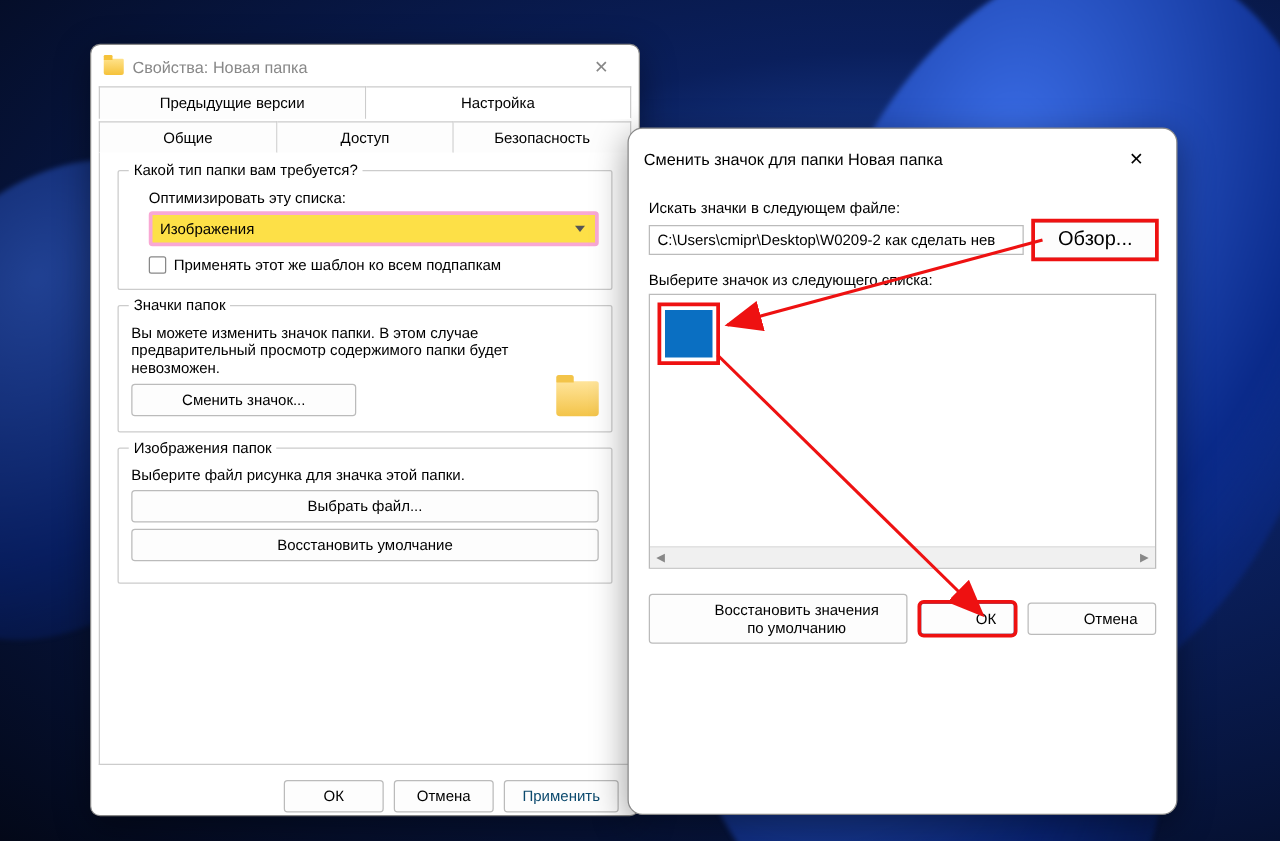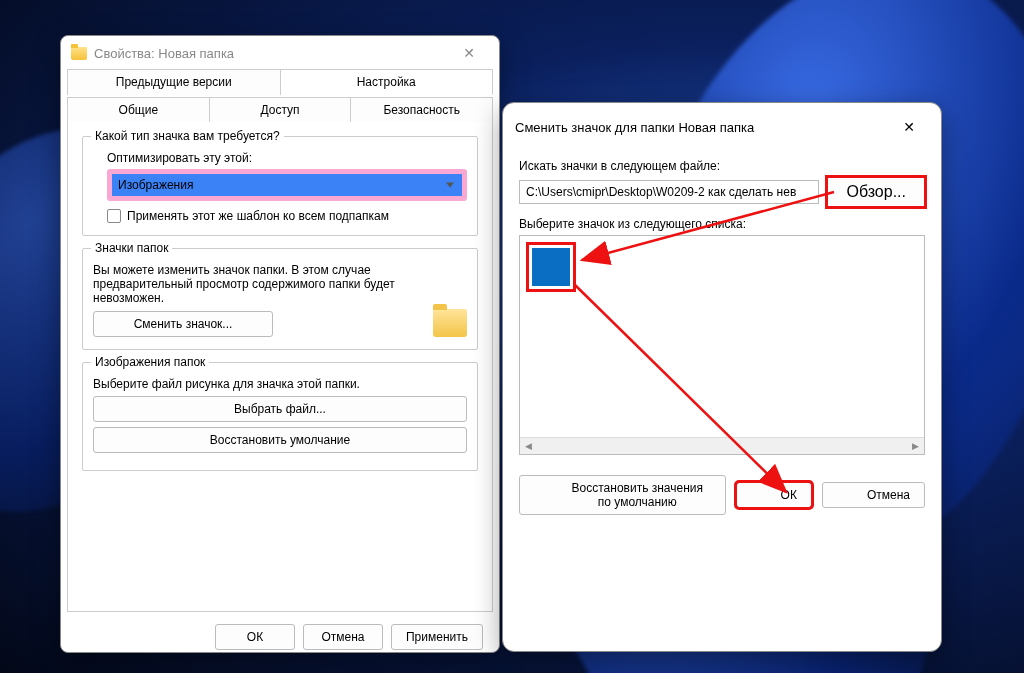--- a/index.html
+++ b/index.html
@@ -24,50 +24,50 @@
 .window {
   position: absolute;
   background: #fff;
   border: 1px solid #888;
   border-radius: 8px;
   box-shadow: 0 8px 28px rgba(0,0,0,0.4);
   font-size: 12px;
 }
 
 
-.props { left: 60px; top: 35px; width: 440px; height: 618px; }
+.props { left: 72px; top: 35px; width: 440px; height: 618px; }
 .titlebar { display: flex; align-items: center; height: 34px; padding: 0 10px; color: #888; }
 .folder-glyph { width: 16px; height: 13px; background: linear-gradient(#ffe28a, #f5c23a); border-radius: 1px 1px 2px 2px; position: relative; margin-right: 7px; }
 .folder-glyph::before { content: ""; position: absolute; top: -3px; left: 0; width: 7px; height: 4px; background: #f5c23a; border-radius: 1px 1px 0 0; }
 .title-text { flex: 1; font-size: 13px; }
 .close-x { width: 40px; height: 28px; display: flex; align-items: center; justify-content: center; color: #888; font-size: 14px; }
 
 .tabs-row { display: flex; margin: 2px 6px 0 6px; }
 .tab { flex: 1; text-align: center; padding: 5px 0; border: 1px solid #ccc; border-bottom: none; font-size: 12px; background: #fdfdfd; cursor: default; }
 .tab.active { background: #fff; border-bottom: 1px solid #fff; position: relative; z-index: 2; }
 .tab + .tab { border-left: none; }
 .tabs-row.second { margin-top: -1px; }
 
 .panel-body { margin: 0 6px; border: 1px solid #ccc; border-top: none; padding: 14px 14px 8px 14px; height: 490px; }
 .group { border: 1px solid #ccc; border-radius: 2px; padding: 10px 10px 12px 10px; margin-bottom: 12px; position: relative; }
 .group-legend { position: absolute; top: -8px; left: 8px; background: #fff; padding: 0 4px; font-size: 12px; }
 .label { margin: 4px 0; }
 .indent { margin-left: 14px; }
-.select { width: 100%; border: 5px solid #f9a8d4; border-radius: 3px; padding: 4px 22px 4px 6px; background: #3b82f6; position: relative; margin: 4px 0 8px 0; }
+.select { width: 100%; border: 3px solid #f9a8d4; border-radius: 3px; padding: 4px 22px 4px 6px; background: #fde047; position: relative; margin: 4px 0 8px 0; }
 .select::after { content: ""; position: absolute; right: 8px; top: 50%; width: 0; height: 0; border-left: 4px solid transparent; border-right: 4px solid transparent; border-top: 5px solid #555; transform: translateY(-50%); }
 .chk-row { display: flex; align-items: center; gap: 6px; }
 .checkbox { width: 14px; height: 14px; border: 1px solid #888; border-radius: 2px; }
 .btn { border: 1px solid #bbb; background: #fdfdfd; border-radius: 3px; padding: 5px 14px; font-size: 12px; cursor: default; min-width: 80px; text-align: center; }
 .btn-stack .btn { display: block; margin: 5px 0; min-width: 180px; }
 .folder-big { width: 34px; height: 28px; background: linear-gradient(#ffe49a, #f3c449); border-radius: 2px 2px 3px 3px; position: relative; }
 .folder-big::before { content: ""; position: absolute; top: -5px; left: 0; width: 14px; height: 6px; background: #f3c449; border-radius: 2px 2px 0 0; }
 .row-flex { display: flex; justify-content: space-between; align-items: flex-end; }
 
 .footer { display: flex; justify-content: flex-end; gap: 8px; padding: 12px 16px; }
-.btn.disabled { color: #000000; }
+.btn.disabled { color: #0c4a6e; }
 
 
 .icon-win { left: 502px; top: 102px; width: 440px; height: 550px; border-radius: 12px; }
 .icon-title { display: flex; align-items: center; padding: 10px 12px; font-size: 13px; }
 .icon-title .tt { flex: 1; }
 .icon-body { padding: 4px 16px 14px 16px; }
 .path-row { display: flex; gap: 8px; align-items: center; margin: 4px 0 10px 0; }
 .path-input { flex: 1; border: 1px solid #bbb; padding: 4px 6px; font-size: 12px; background: #fff; white-space: nowrap; overflow: hidden; }
 .browse-btn { border: 1px solid #bbb; padding: 5px 18px; font-size: 16px; background: #fdfdfd; }
 .highlight-red { outline: 3px solid #e11; outline-offset: -1px; }
@@ -102,22 +102,22 @@
   </div>
   <div class="tabs-row">
     <div class="tab">Общие</div>
     <div class="tab">Доступ</div>
     <div class="tab">Безопасность</div>
   </div>
 
   <div class="panel-body">
 
     <div class="group">
-      <span class="group-legend">Какой тип значка вам требуется?</span>
-      <div class="label indent">Оптимизировать эту этой:</div>
+      <span class="group-legend">Какой тип папки вам требуется?</span>
+      <div class="label indent">Оптимизировать эту списка:</div>
       <div class="indent">
         <div class="select">
           <span>Изображения</span>
         </div>
         <div class="chk-row">
           <span class="checkbox"></span>
           <span>Применять этот же шаблон ко всем подпапкам</span>
         </div>
       </div>
     </div>

